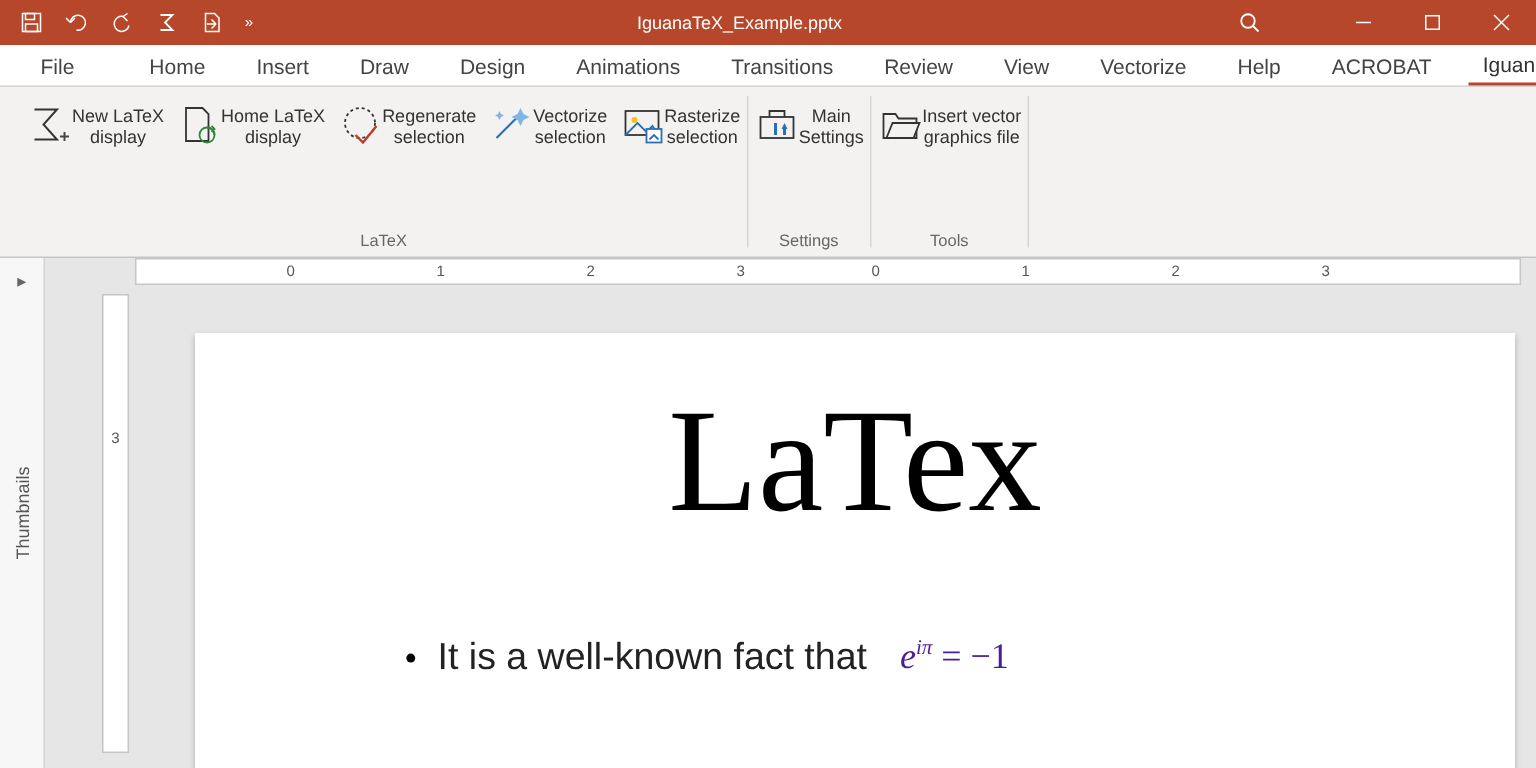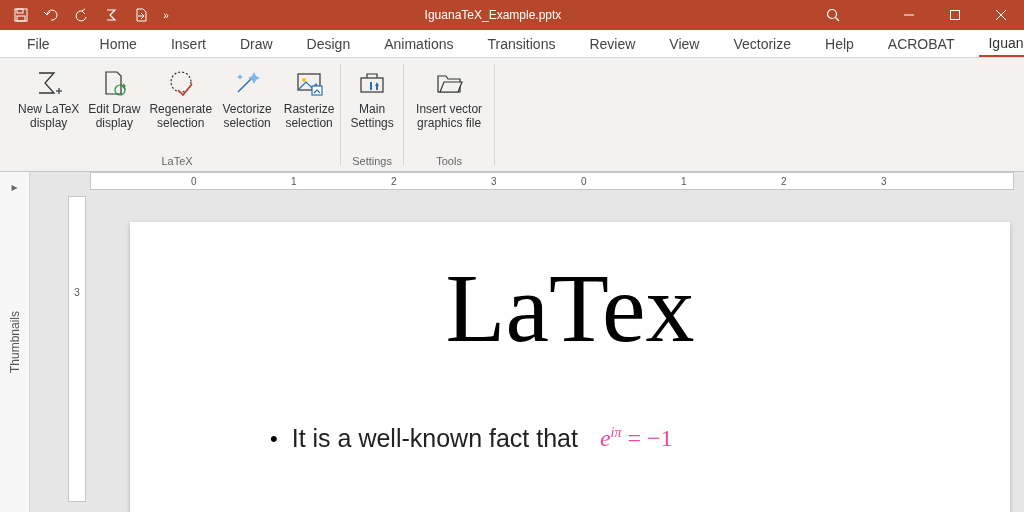--- a/index.html
+++ b/index.html
@@ -17,39 +17,39 @@
   .tabstrip .tab { padding: 0 9px; display: flex; align-items: center; font-size: 14px; color: #444; cursor: default; }
   .tabstrip .tab.active { border-bottom: 2px solid #b7472a; color: #333; font-weight: 400; }
   .tabstrip .spacer { flex: 1; }
   .tabstrip .endbtn { width: 30px; display:flex; align-items:center; justify-content:center; color:#444; }
 
   .ribbon { height: 114px; background: #f3f2f1; border-bottom: 1px solid #c6c6c6; display: flex; padding-left: 14px; }
   .ribbon-group { display: flex; flex-direction: column; align-items: center; padding: 4px 0 2px 0; }
   .ribbon-group .buttons { display: flex; flex: 1; align-items: flex-start; }
   .ribbon-group .label { font-size: 11px; color: #666; padding: 2px 0 2px; }
   .ribbon-sep { width: 1px; background: #d8d6d4; margin: 6px 0; }
-  .rbtn { display: flex; flex-direction: column; align-items: center; justify-content: space-between; padding: 4px 4px 0; min-width: 62px; }
+  .rbtn { display: flex; flex-direction: row; align-items: center; justify-content: space-between; padding: 4px 4px 0; min-width: 62px; }
   .rbtn .icon { height: 34px; display: flex; align-items: center; justify-content: center; }
   .rbtn .txt { font-size: 12px; color: #333; text-align: center; line-height: 14px; margin-top: 2px; white-space: pre; }
 
   .workspace { position: absolute; top: 172px; left: 0; right: 0; bottom: 0; display: flex; background: #e6e6e6; }
   .thumbs { width: 30px; background: #f7f7f7; border-right: 1px solid #d4d4d4; display: flex; flex-direction: column; align-items: center; justify-content: center; }
   .thumbs .lbl { writing-mode: vertical-rl; transform: rotate(180deg); font-size: 12px; color: #555; }
   .thumbs .chev { position: absolute; top: 8px; color: #666; font-size: 12px; }
 
   .editarea { flex:1; position: relative; overflow: hidden; }
   .ruler-h { position: absolute; top: 0; left: 60px; right: 10px; height: 18px; background: #fff; border: 1px solid #c6c6c6; font-size: 10px; color: #555; display:flex; align-items:center; overflow:hidden; }
   .ruler-h .tick { position:absolute; top:0; bottom:0; display:flex; align-items:center; font-size:10px; color:#555;}
   .ruler-v { position: absolute; top: 24px; left: 38px; bottom: 10px; width: 18px; background: #fff; border: 1px solid #c6c6c6; font-size:10px; color:#555;}
   .ruler-v .tick { position:absolute; left:0; right:0; display:flex; align-items:center; justify-content:center; font-size:10px;}
   .slide { position: absolute; top: 50px; left: 100px; width: 880px; height: 520px; background: #fff; box-shadow: 0 2px 4px rgba(0,0,0,.25); }
   .slide .title { font-family: "Times New Roman", serif; font-size: 98px; text-align: center; margin-top: 30px; color: #000; }
   .slide .bullet { display:flex; align-items:center; gap:14px; margin: 60px 0 0 140px; font-size: 25px; color:#222;}
   .slide .bullet .dot { color:#000; font-size: 22px; }
-  .slide .formula { font-family: "Cambria Math", "Times New Roman", serif; font-size: 24px; font-style: italic; color:#ec4899; margin-left: 8px;}
+  .slide .formula { font-family: "Cambria Math", "Times New Roman", serif; font-size: 24px; font-style: italic; color:#4c1d95; margin-left: 8px;}
   .slide .formula sup { font-size: 14px; }
 
   svg { display:block; }
 </style>
 </head>
 <body>
 
 <div class="titlebar">
   <div class="qat">
     <div class="qbtn">
@@ -157,21 +157,21 @@
       </div>
       <div class="rbtn">
         <div class="icon">
             <svg width="30" height="30" viewBox="0 0 30 30" fill="none" stroke="#333" stroke-width="1.2">
               <path d="M7 4 H18 L22 8 V26 H7 Z"></path>
               <circle cx="21" cy="22" r="5" stroke="#2a8a3a"></circle>
               <path d="M21 17 A5 5 0 0 1 26 22" stroke="#2a8a3a"></path>
               <path d="M24 16 L26 18 L24 20" stroke="#2a8a3a" fill="none"></path>
             </svg>
           </div>
-        <div class="txt"><span>Edit Draw</span><br><span>display</span></div>
+        <div class="txt"><span>Home LaTeX</span><br><span>display</span></div>
       </div>
       <div class="rbtn">
         <div class="icon">
             <svg width="30" height="30" viewBox="0 0 30 30" fill="none" stroke="#333" stroke-width="1.2" stroke-dasharray="2 2">
               <circle cx="15" cy="14" r="10"></circle>
               <path d="M12 22 L17 27 L26 16" stroke="#c0392b" stroke-dasharray="0" stroke-width="1.6"></path>
             </svg>
           </div>
         <div class="txt"><span>Regenerate</span><br><span>selection</span></div>
       </div>

